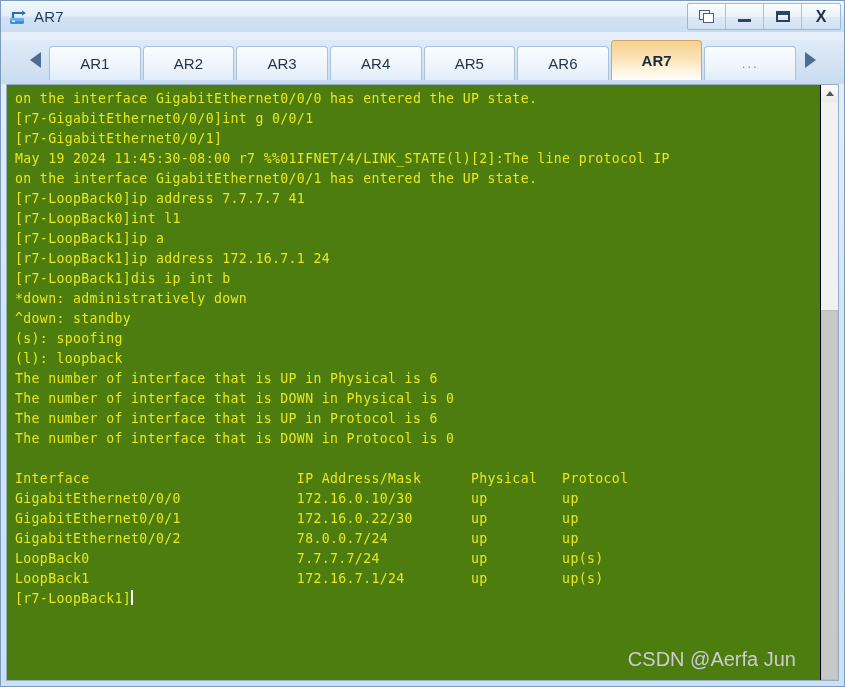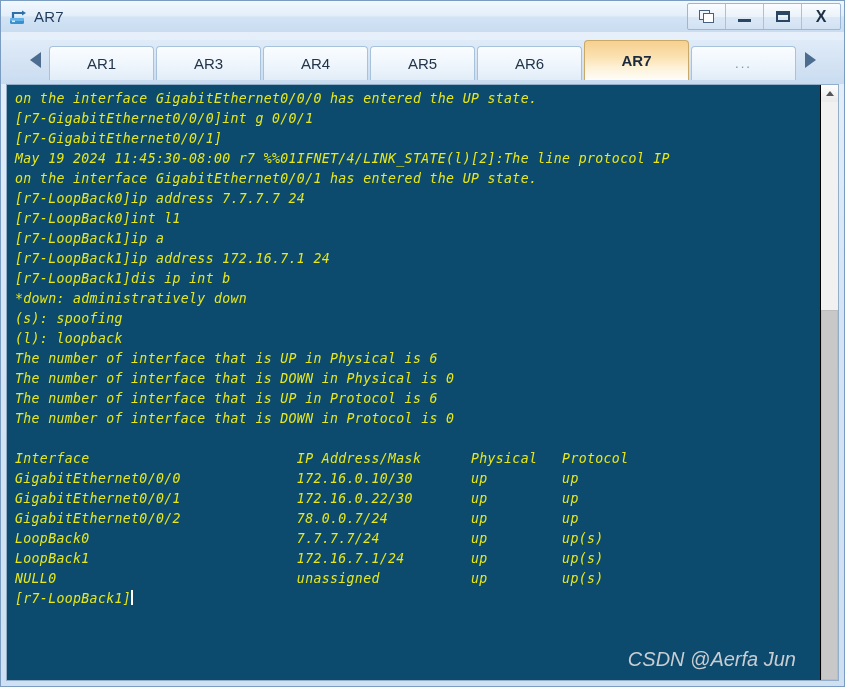--- a/index.html
+++ b/index.html
@@ -192,26 +192,25 @@
     flex: 1 1 auto;
     margin: 0 5px 5px 5px;
     border: 1px solid #93aec9;
     background: #000000;
     position: relative;
     display: flex;
     overflow: hidden;
   }
   .term-body {
     flex: 1 1 auto;
-    background: #0c4a6e;
+    background: #4d7c0f;
     padding: 4px 0 0 8px;
     box-sizing: border-box;
     overflow: hidden;
     position: relative;
-    font-style: italic;
   }
   .term-line {
     font-family: "DejaVu Sans Mono", "Liberation Mono", monospace;
     font-size: 13.2px;
     line-height: 20px;
     color: #e8e81b;
     white-space: pre;
     letter-spacing: 0.35px;
     height: 20px;
   }
@@ -318,20 +317,23 @@
   <div class="tabstrip">
     <div class="scroll-arrow">
       <span class="arrow-left"></span>
     </div>
 
     <div class="tabs">
       <div class="tab">
           <span>AR1</span>
         </div>
       <div class="tab">
+          <span>AR2</span>
+        </div>
+      <div class="tab">
           <span>AR3</span>
         </div>
       <div class="tab">
           <span>AR4</span>
         </div>
       <div class="tab">
           <span>AR5</span>
         </div>
       <div class="tab">
           <span>AR6</span>
@@ -350,40 +352,40 @@
   </div>
 
   <div class="term-frame">
 
     <div class="term-body">
       <div class="term-line">on the interface GigabitEthernet0/0/0 has entered the UP state.</div>
       <div class="term-line">[r7-GigabitEthernet0/0/0]int g 0/0/1</div>
       <div class="term-line">[r7-GigabitEthernet0/0/1]</div>
       <div class="term-line">May 19 2024 11:45:30-08:00 r7 %%01IFNET/4/LINK_STATE(l)[2]:The line protocol IP</div>
       <div class="term-line">on the interface GigabitEthernet0/0/1 has entered the UP state.</div>
-      <div class="term-line">[r7-LoopBack0]ip address 7.7.7.7 24</div>
+      <div class="term-line">[r7-LoopBack0]ip address 7.7.7.7 41</div>
       <div class="term-line">[r7-LoopBack0]int l1</div>
       <div class="term-line">[r7-LoopBack1]ip a</div>
       <div class="term-line">[r7-LoopBack1]ip address 172.16.7.1 24</div>
       <div class="term-line">[r7-LoopBack1]dis ip int b</div>
       <div class="term-line">*down: administratively down</div>
+      <div class="term-line">^down: standby</div>
       <div class="term-line">(s): spoofing</div>
       <div class="term-line">(l): loopback</div>
       <div class="term-line">The number of interface that is UP in Physical is 6</div>
       <div class="term-line">The number of interface that is DOWN in Physical is 0</div>
       <div class="term-line">The number of interface that is UP in Protocol is 6</div>
       <div class="term-line">The number of interface that is DOWN in Protocol is 0</div>
       <div class="term-line blank"></div>
       <div class="term-line">Interface                         IP Address/Mask      Physical   Protocol</div>
       <div class="term-line">GigabitEthernet0/0/0              172.16.0.10/30       up         up</div>
       <div class="term-line">GigabitEthernet0/0/1              172.16.0.22/30       up         up</div>
       <div class="term-line">GigabitEthernet0/0/2              78.0.0.7/24          up         up</div>
       <div class="term-line">LoopBack0                         7.7.7.7/24           up         up(s)</div>
       <div class="term-line">LoopBack1                         172.16.7.1/24        up         up(s)</div>
-      <div class="term-line">NULL0                             unassigned           up         up(s)</div>
       <div class="term-line"><span>[r7-LoopBack1]</span><span class="cursor"></span></div>
 
       <div class="watermark">CSDN @Aerfa Jun</div>
     </div>
 
     <div class="vscroll">
       <div class="vscroll-btn">
         <span class="chev-up"></span>
       </div>
       <div class="vscroll-track">

